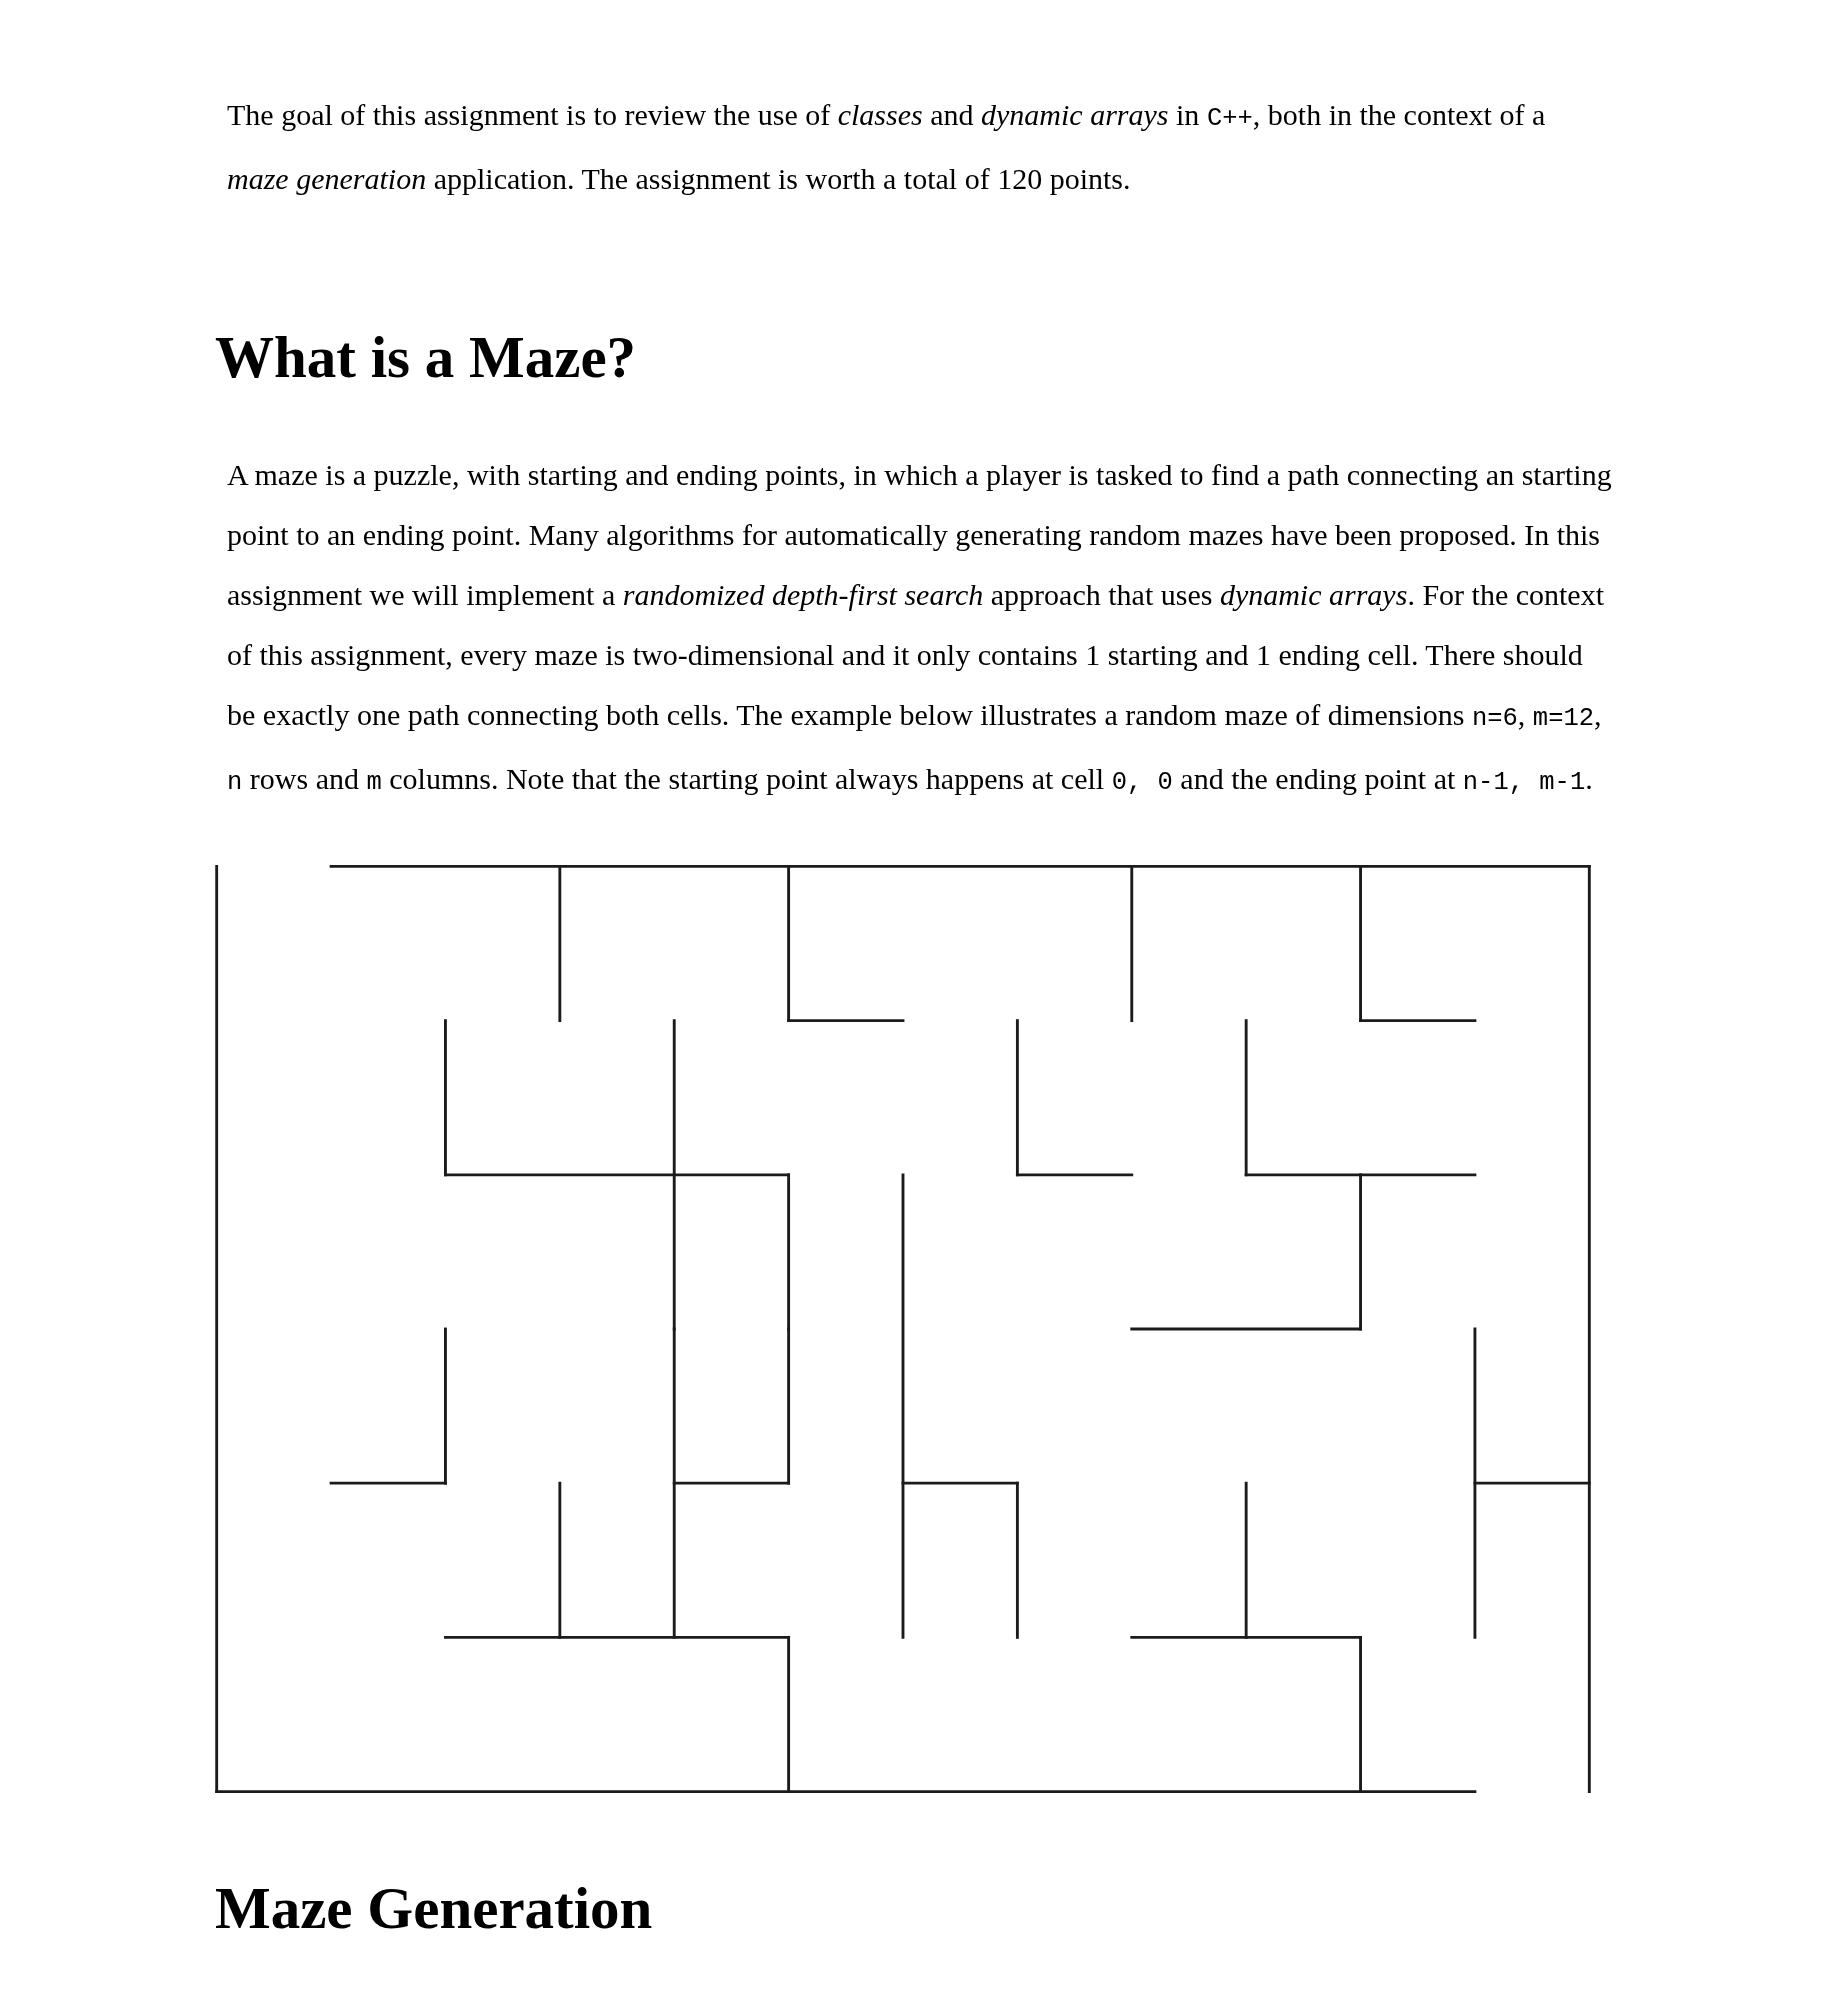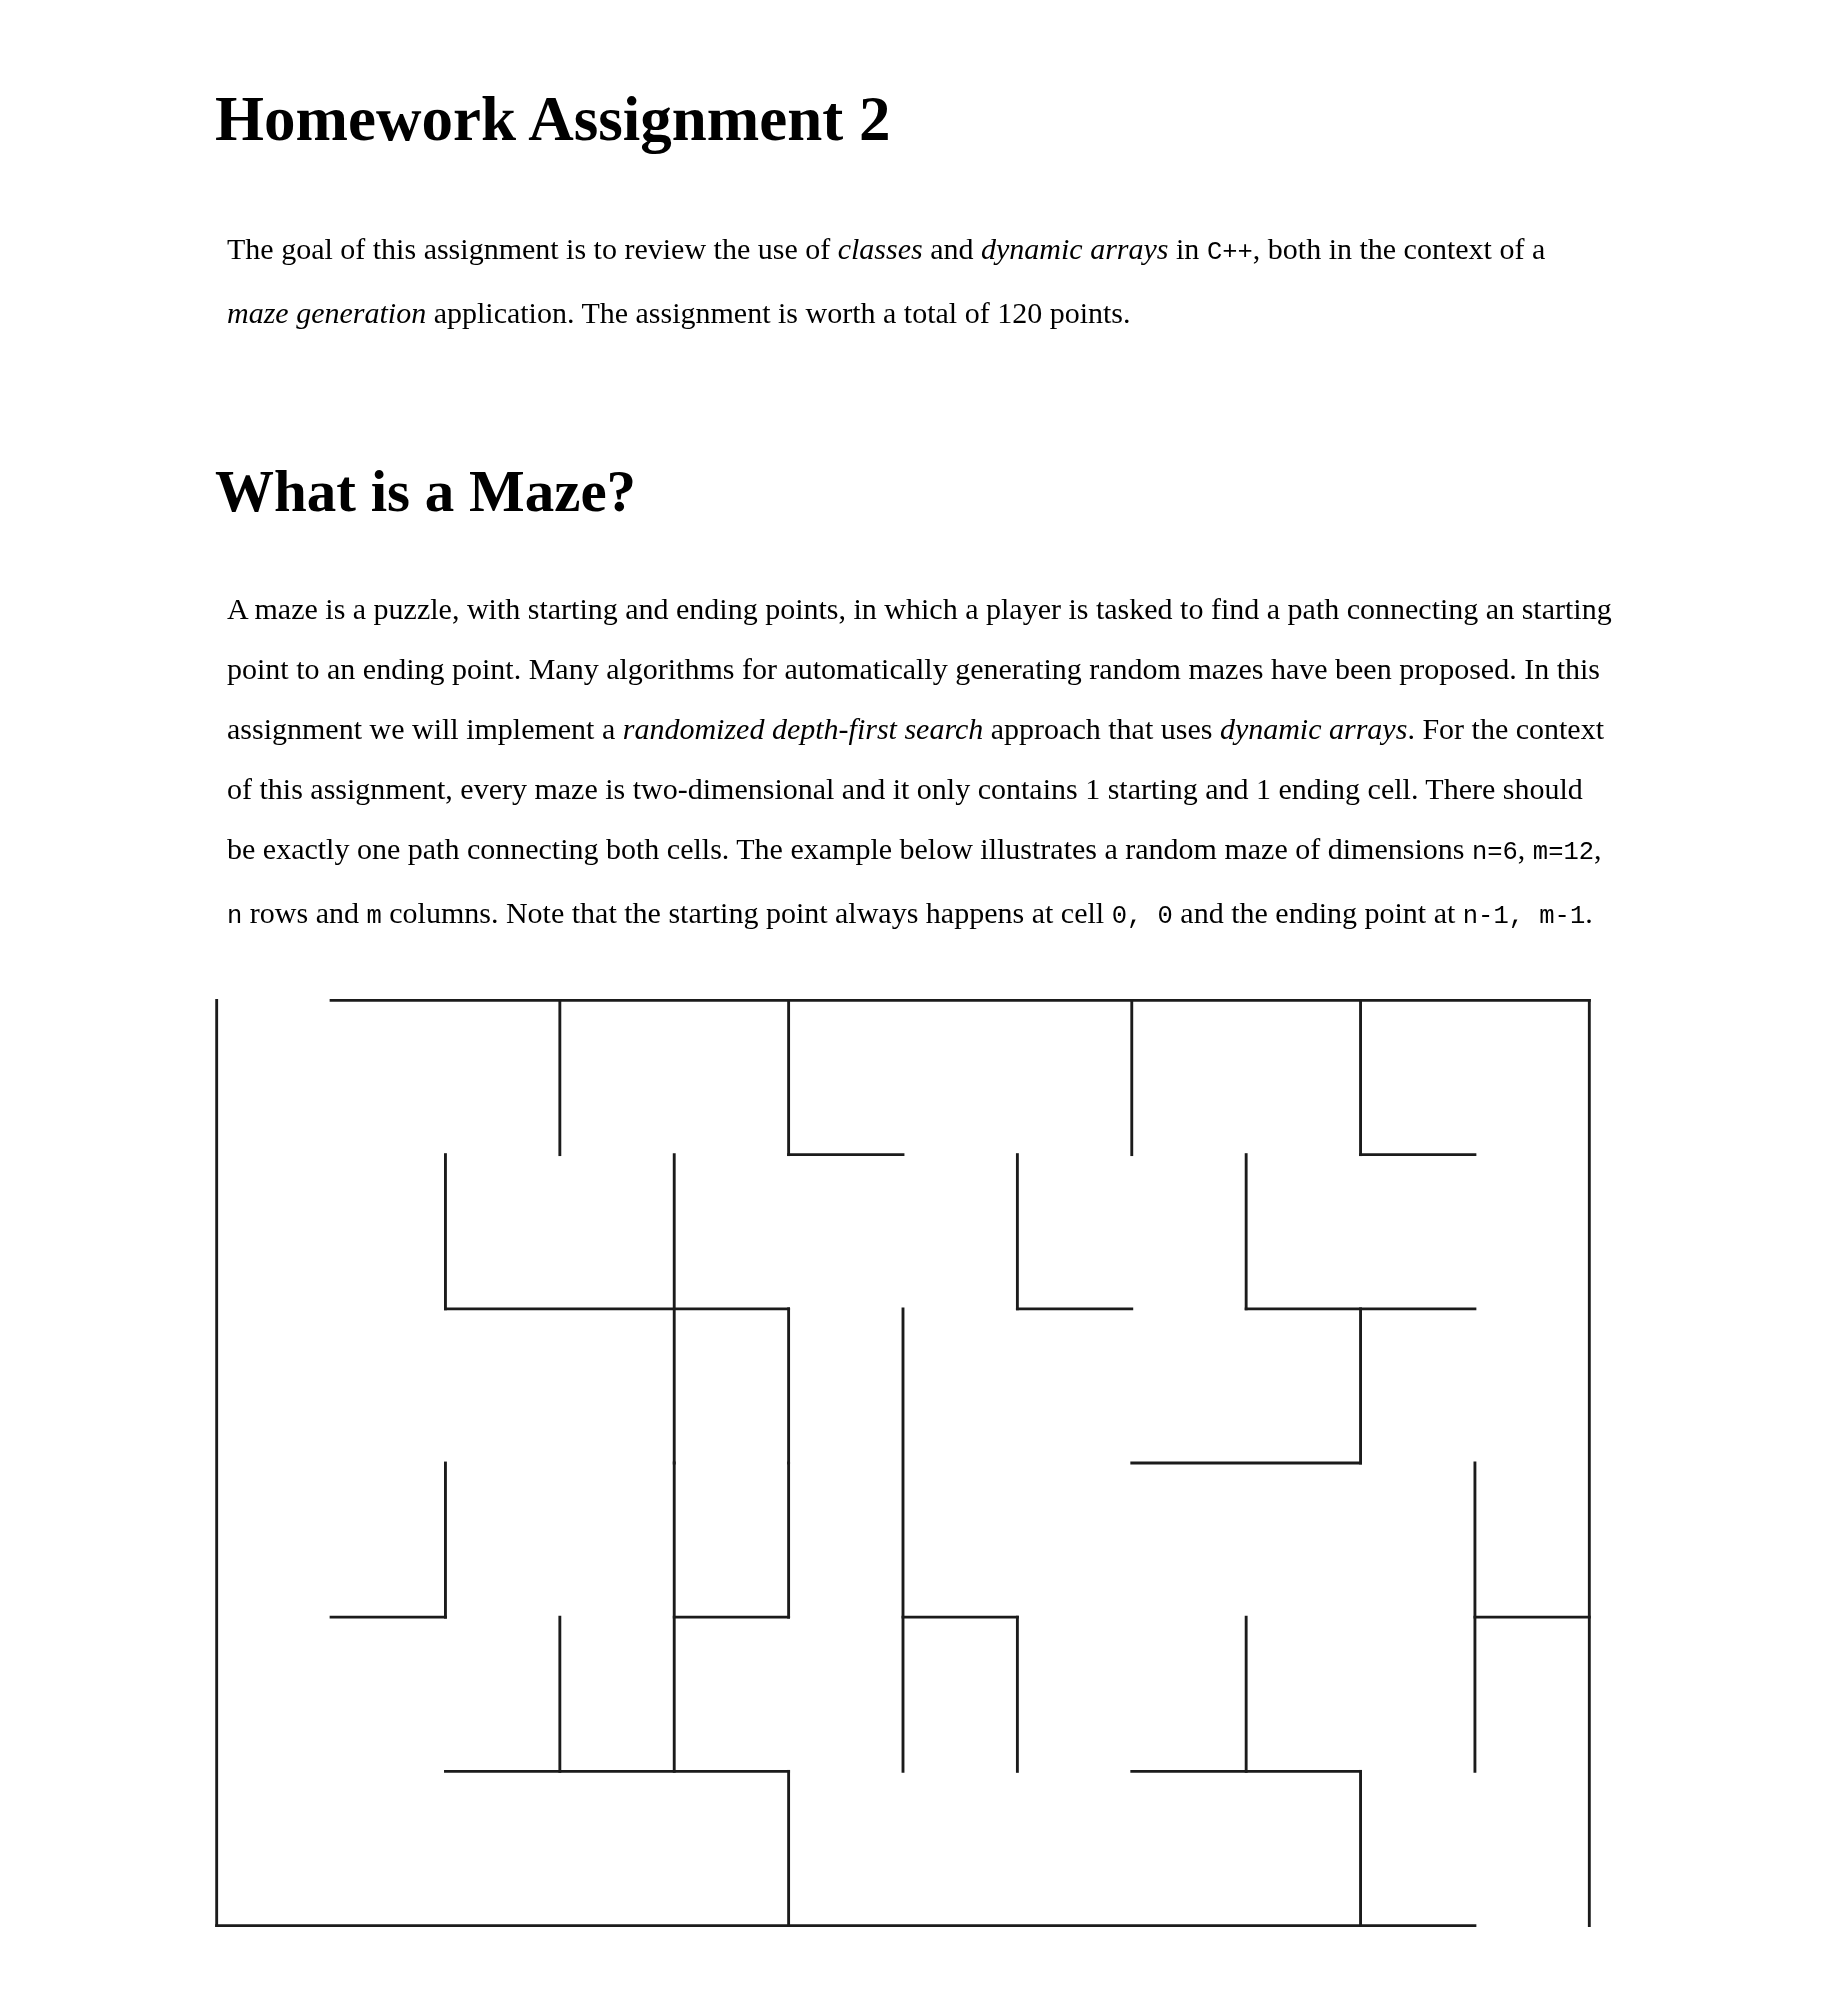--- a/index.html
+++ b/index.html
@@ -43,21 +43,20 @@
     margin-top: 52px;
     margin-bottom: 0;
   }
   .maze-figure svg { display: block; }
 </style>
 </head>
 <body>
 
 <div class="page">
 
-  <h1 class="doc-title">Homework Assignment 2</h1>
 
   <p class="body-text"><span>The goal of this assignment is to review the use of </span><span class="run-i">classes</span><span> and </span><span class="run-i">dynamic arrays</span><span> in </span><span class="run-c">C++</span><span>, both in the context of a </span><span class="run-i">maze generation</span><span> application. The assignment is worth a total of 120 points.</span></p>
 
   <h2 class="section-heading">What is a Maze?</h2>
 
   <p class="body-text"><span>A maze is a puzzle, with starting and ending points, in which a player is tasked to find a path connecting an starting point to an ending point. Many algorithms for automatically generating random mazes have been proposed. In this assignment we will implement a </span><span class="run-i">randomized depth-first search</span><span> approach that uses </span><span class="run-i">dynamic arrays</span><span>. For the context of this assignment, every maze is two-dimensional and it only contains 1 starting and 1 ending cell. There should be exactly one path connecting both cells. The example below illustrates a random maze of dimensions </span><span class="run-c">n=6</span><span>, </span><span class="run-c">m=12</span><span>, </span><span class="run-c">n</span><span> rows and </span><span class="run-c">m</span><span> columns. Note that the starting point always happens at cell </span><span class="run-c">0, 0</span><span> and the ending point at </span><span class="run-c">n-1, m-1</span><span>.</span></p>
 
   <div class="maze-figure">
     <svg id="maze-svg" xmlns="http://www.w3.org/2000/svg" width="1376" height="928" viewBox="0 0 1918 1294">
         <line x1="161.5" y1="2" x2="1916" y2="2" stroke="#1b1b1b" stroke-width="4" stroke-linecap="square"></line>

